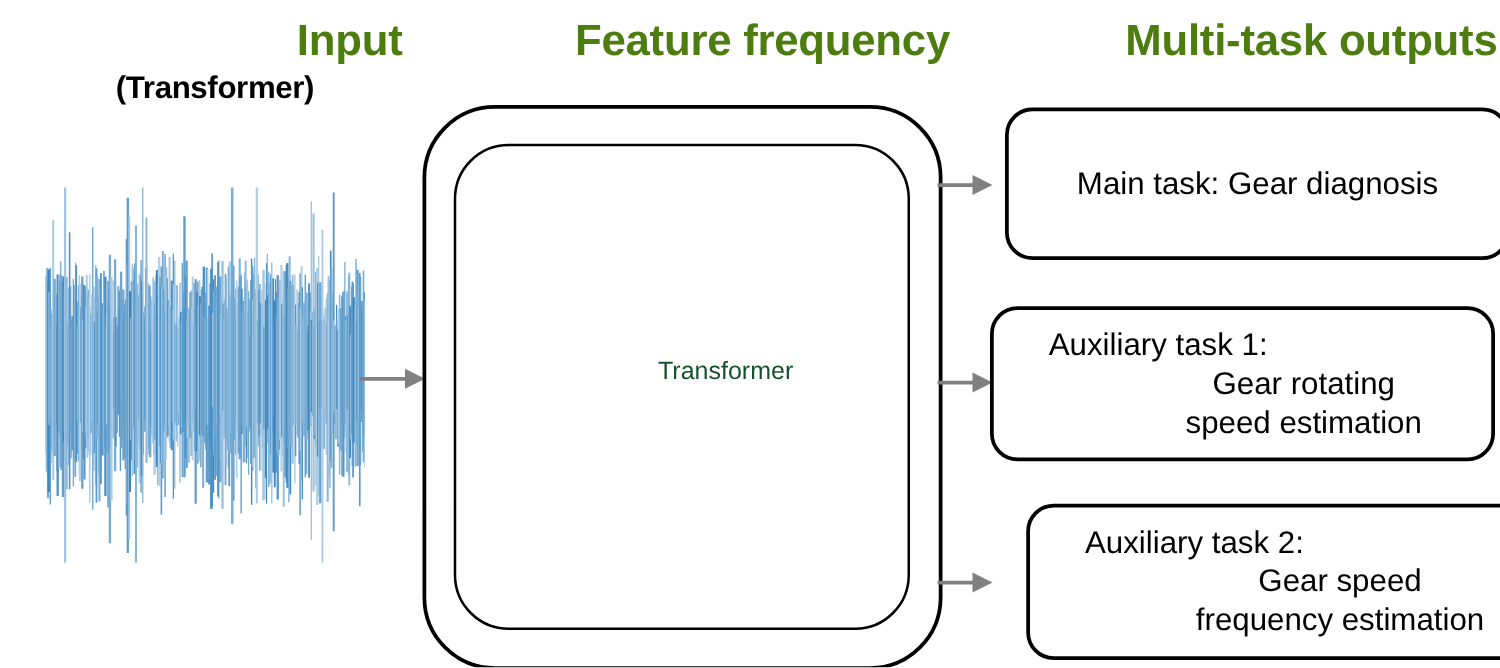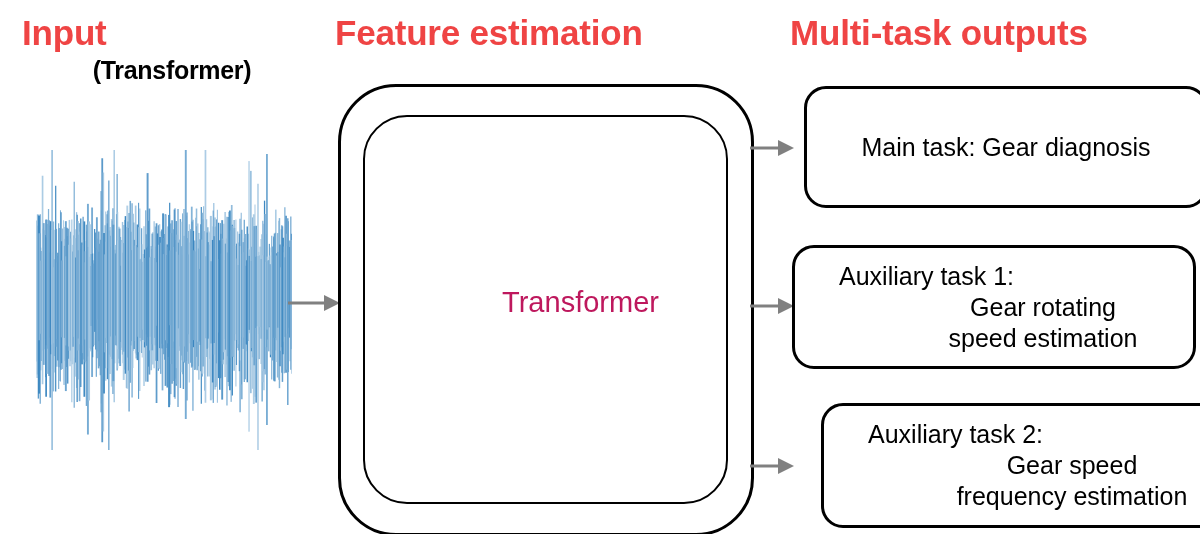--- a/index.html
+++ b/index.html
@@ -17,22 +17,22 @@
     width: 1200px;
     height: 534px;
     background: #ffffff;
     overflow: hidden;
   }
 
   
   .heading {
     position: absolute;
     font-weight: bold;
-    color: #ef4444;
-    text-align: left;
+    color: #4d7c0f;
+    text-align: right;
     white-space: nowrap;
     line-height: 1.06;
     letter-spacing: -0.2px;
   }
   #heading-input {
     left: 22px;
     top: 14px;
     width: 300px;
     font-size: 35px;
   }
@@ -96,22 +96,22 @@
     border-radius: 44px;
     background: #ffffff;
     box-sizing: border-box;
   }
   #transformer-label {
     position: absolute;
     left: 363px;
     top: 286px;
     width: 435px;
     text-align: center;
-    font-size: 29px;
-    color: #be185d;
+    font-size: 20px;
+    color: #14532d;
     white-space: nowrap;
   }
 
   
   .out-box {
     position: absolute;
     left: 792px;
     width: 404px;
     border: 3px solid #000000;
     border-radius: 22px;
@@ -146,21 +146,21 @@
   #arrow-out-2    { left: 750px; top: 455px; width: 46px; height: 22px; }
 </style>
 </head>
 <body>
 
 <div id="canvas">
 
   <div class="heading" id="heading-input">Input</div>
   <div id="heading-input-sub">(Transformer)</div>
 
-  <div class="heading" id="heading-feature">Feature estimation</div>
+  <div class="heading" id="heading-feature">Feature frequency</div>
 
   <div class="heading" id="heading-output">Multi-task outputs</div>
 
   <div id="waveform-wrap">
     <svg id="waveform-svg" viewBox="0 0 256 300" preserveAspectRatio="none">
       <g id="waveform-lines" stroke-width="1.1" fill="none">
           <line x1="0.00" x2="0.00" y1="104.43" y2="177.08" stroke="rgb(125,175,213)" stroke-width="0.96"></line>
           <line x1="0.60" x2="0.60" y1="70.54" y2="211.60" stroke="rgb(176,207,230)" stroke-width="1.71"></line>
           <line x1="1.19" x2="1.19" y1="95.66" y2="228.00" stroke="rgb(175,206,230)" stroke-width="1.62"></line>
           <line x1="1.79" x2="1.79" y1="64.36" y2="224.46" stroke="rgb(141,185,219)" stroke-width="1.91"></line>

